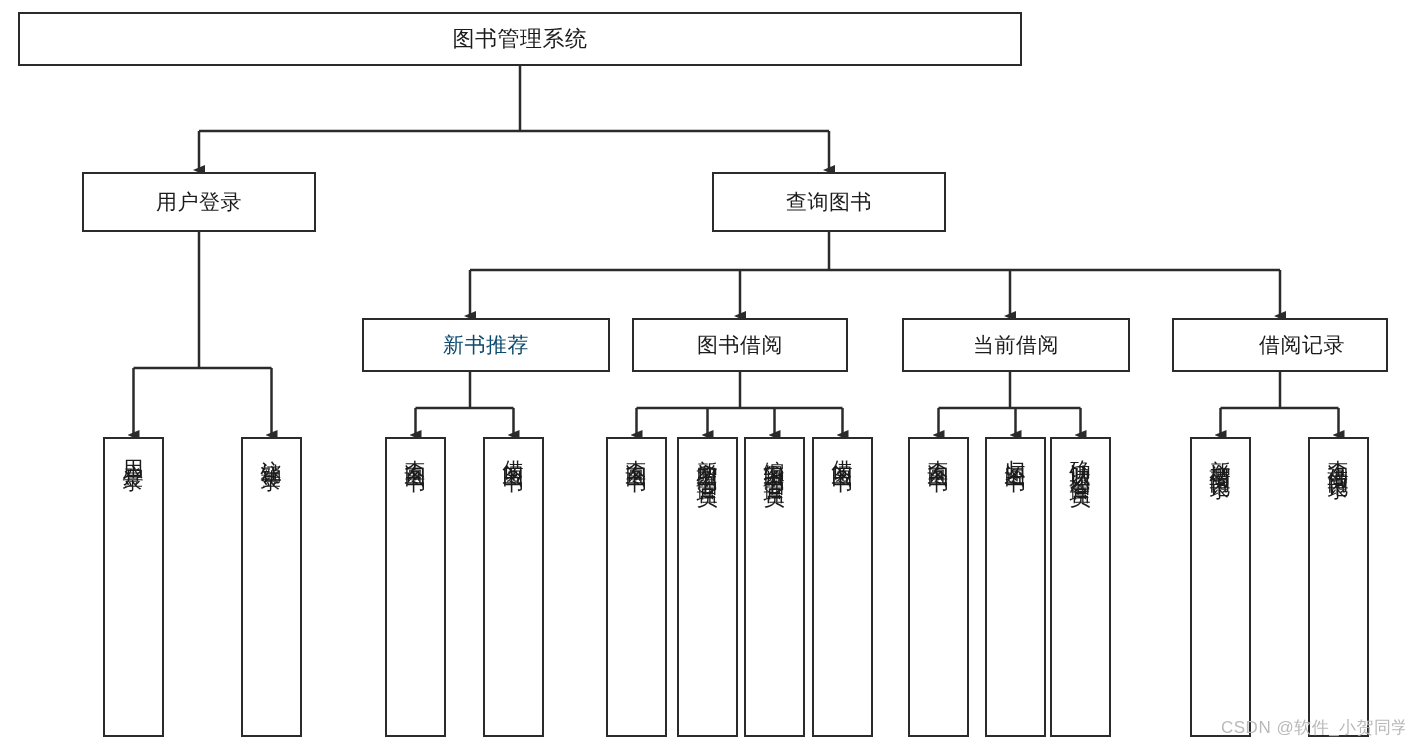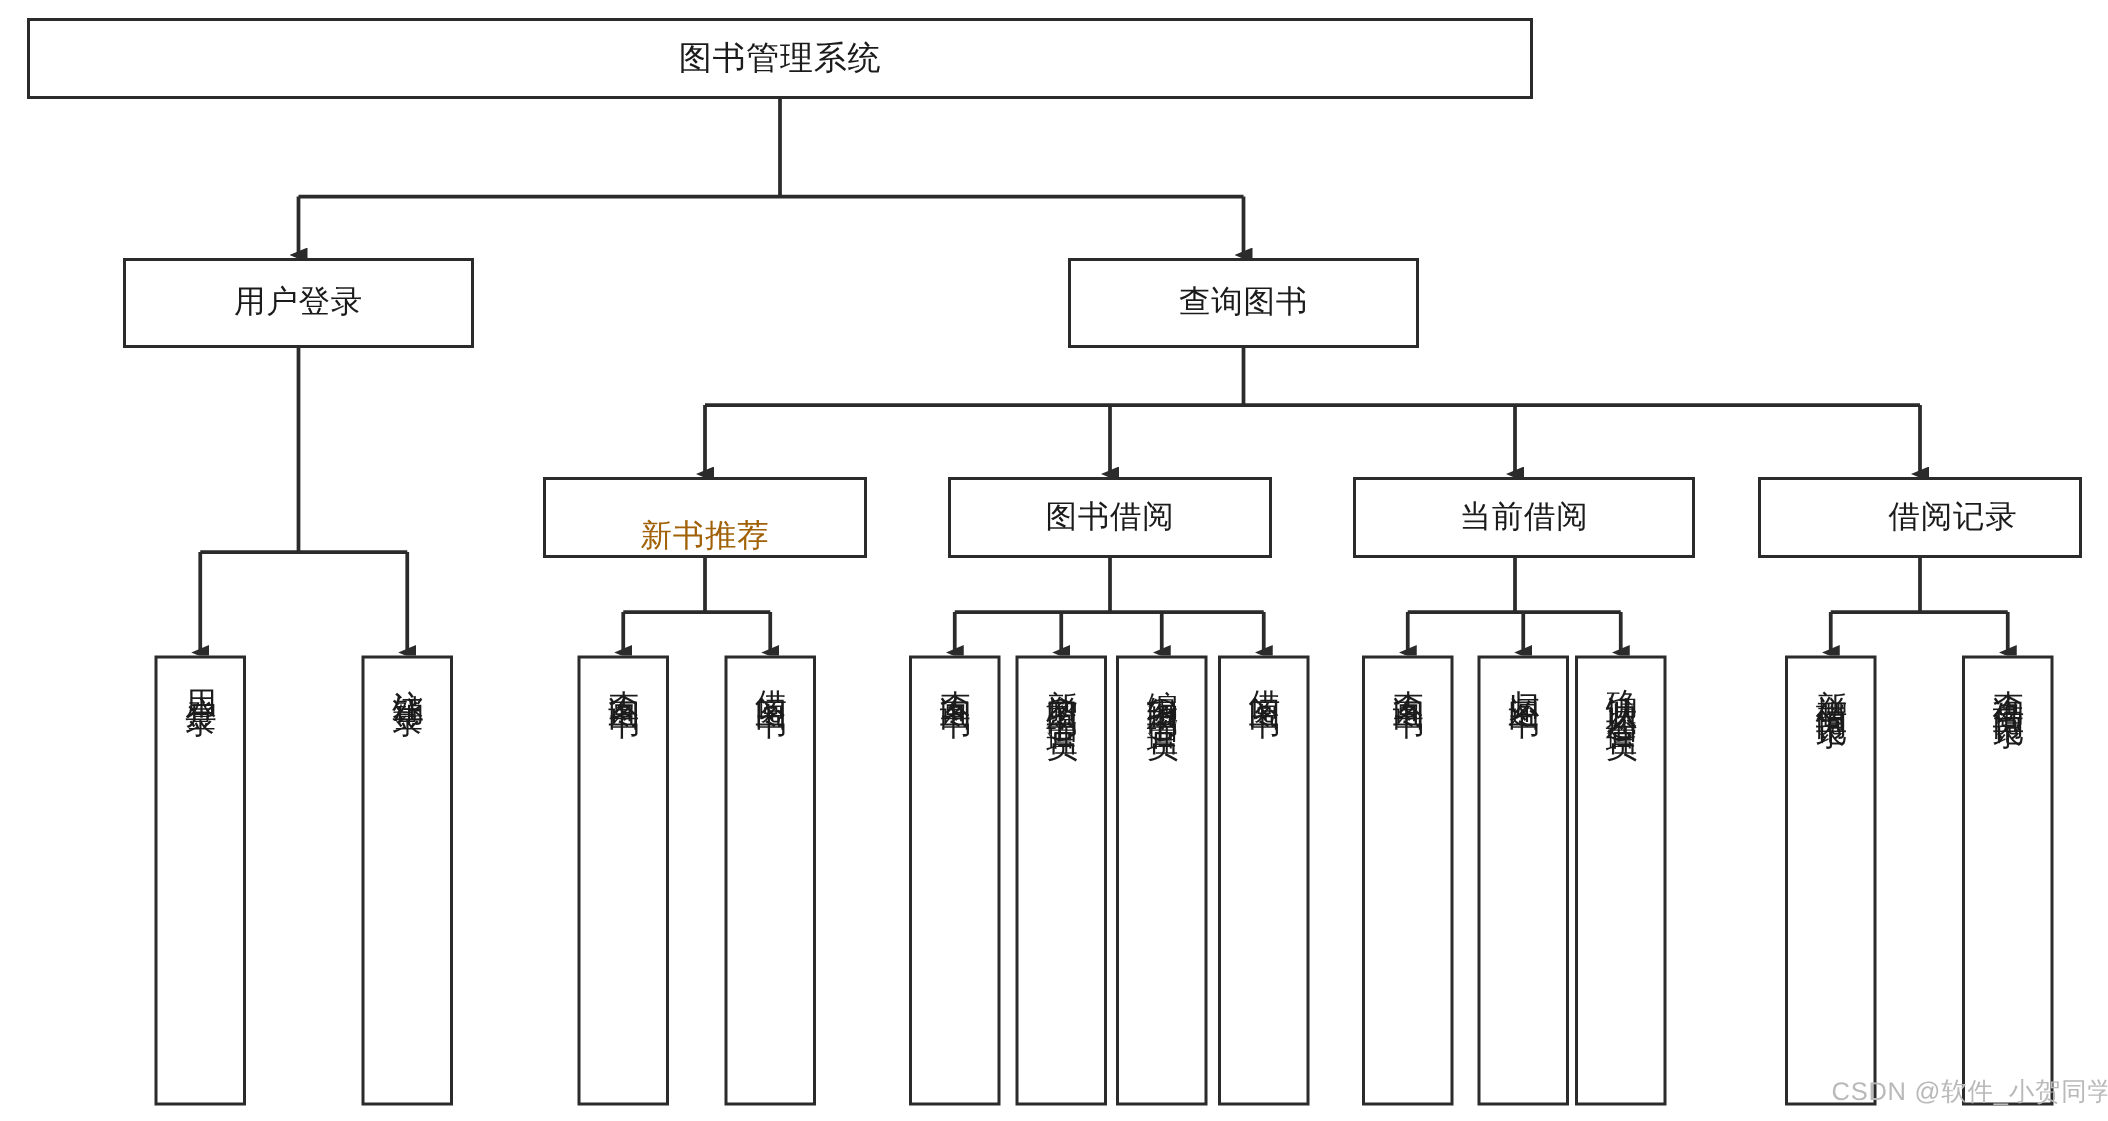--- a/index.html
+++ b/index.html
@@ -118,21 +118,21 @@
   <div id="node-layer">
       <div class="node root horiz" style="left: 18px; top: 12px; width: 1004px; height: 54px; border-color: rgb(43, 43, 43); background: rgb(255, 255, 255); color: rgb(27, 27, 27);">
         <span class="label">图书管理系统</span>
       </div>
       <div class="node level2 horiz" style="left: 82px; top: 172px; width: 234px; height: 60px; border-color: rgb(43, 43, 43); background: rgb(255, 255, 255); color: rgb(27, 27, 27);">
         <span class="label">用户登录</span>
       </div>
       <div class="node level2 horiz" style="left: 712px; top: 172px; width: 234px; height: 60px; border-color: rgb(43, 43, 43); background: rgb(255, 255, 255); color: rgb(27, 27, 27);">
         <span class="label">查询图书</span>
       </div>
-      <div class="node level3 horiz" style="left: 362px; top: 318px; width: 216px; height: 54px; border-color: rgb(43, 43, 43); background: rgb(255, 255, 255); color: #a16207; align-items: flex-end;">
+      <div class="node level3 horiz" style="left: 362px; top: 318px; width: 248px; height: 54px; border-color: rgb(43, 43, 43); background: rgb(255, 255, 255); color: #0c4a6e;">
         <span class="label">新书推荐</span>
       </div>
       <div class="node level3 horiz" style="left: 632px; top: 318px; width: 216px; height: 54px; border-color: rgb(43, 43, 43); background: rgb(255, 255, 255); color: rgb(27, 27, 27);">
         <span class="label">图书借阅</span>
       </div>
       <div class="node level3 horiz" style="left: 902px; top: 318px; width: 228px; height: 54px; border-color: rgb(43, 43, 43); background: rgb(255, 255, 255); color: rgb(27, 27, 27); justify-content: center;">
         <span class="label">当前借阅</span>
       </div>
       <div class="node level3 horiz" style="left: 1172px; top: 318px; width: 216px; height: 54px; border-color: rgb(43, 43, 43); background: rgb(255, 255, 255); color: rgb(27, 27, 27); padding-left: 44px;">
         <span class="label">借阅记录</span>

